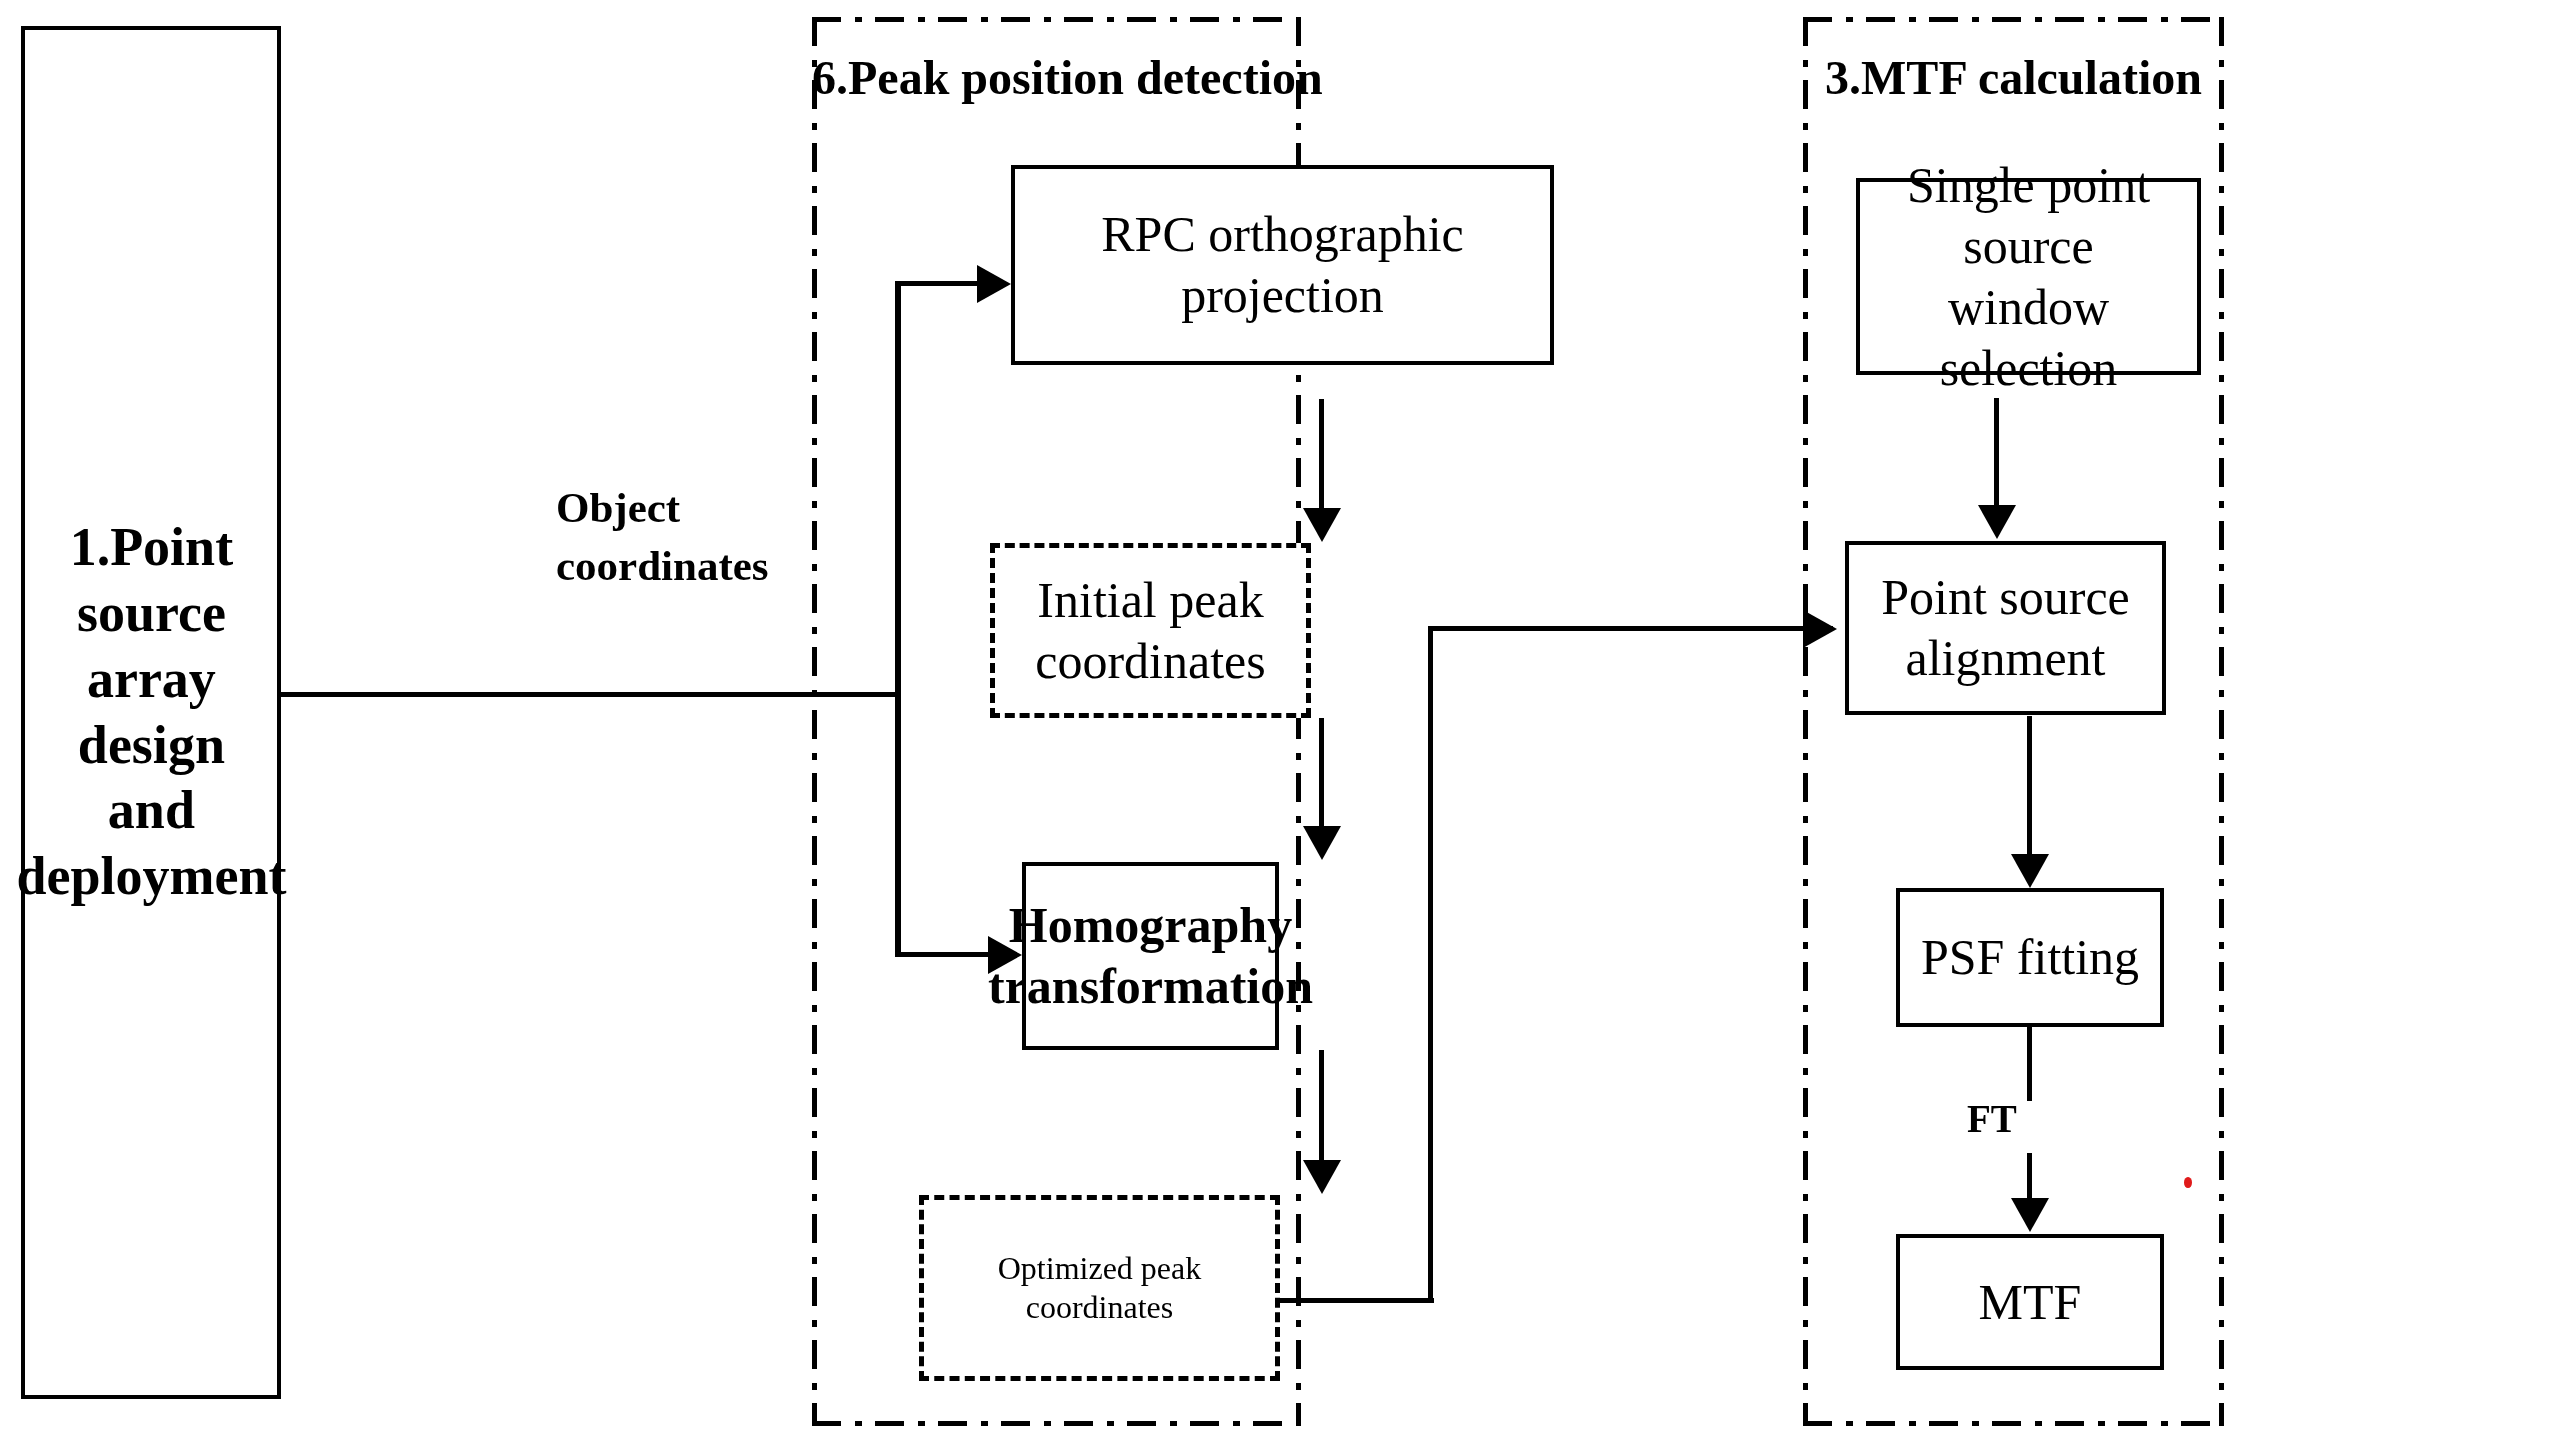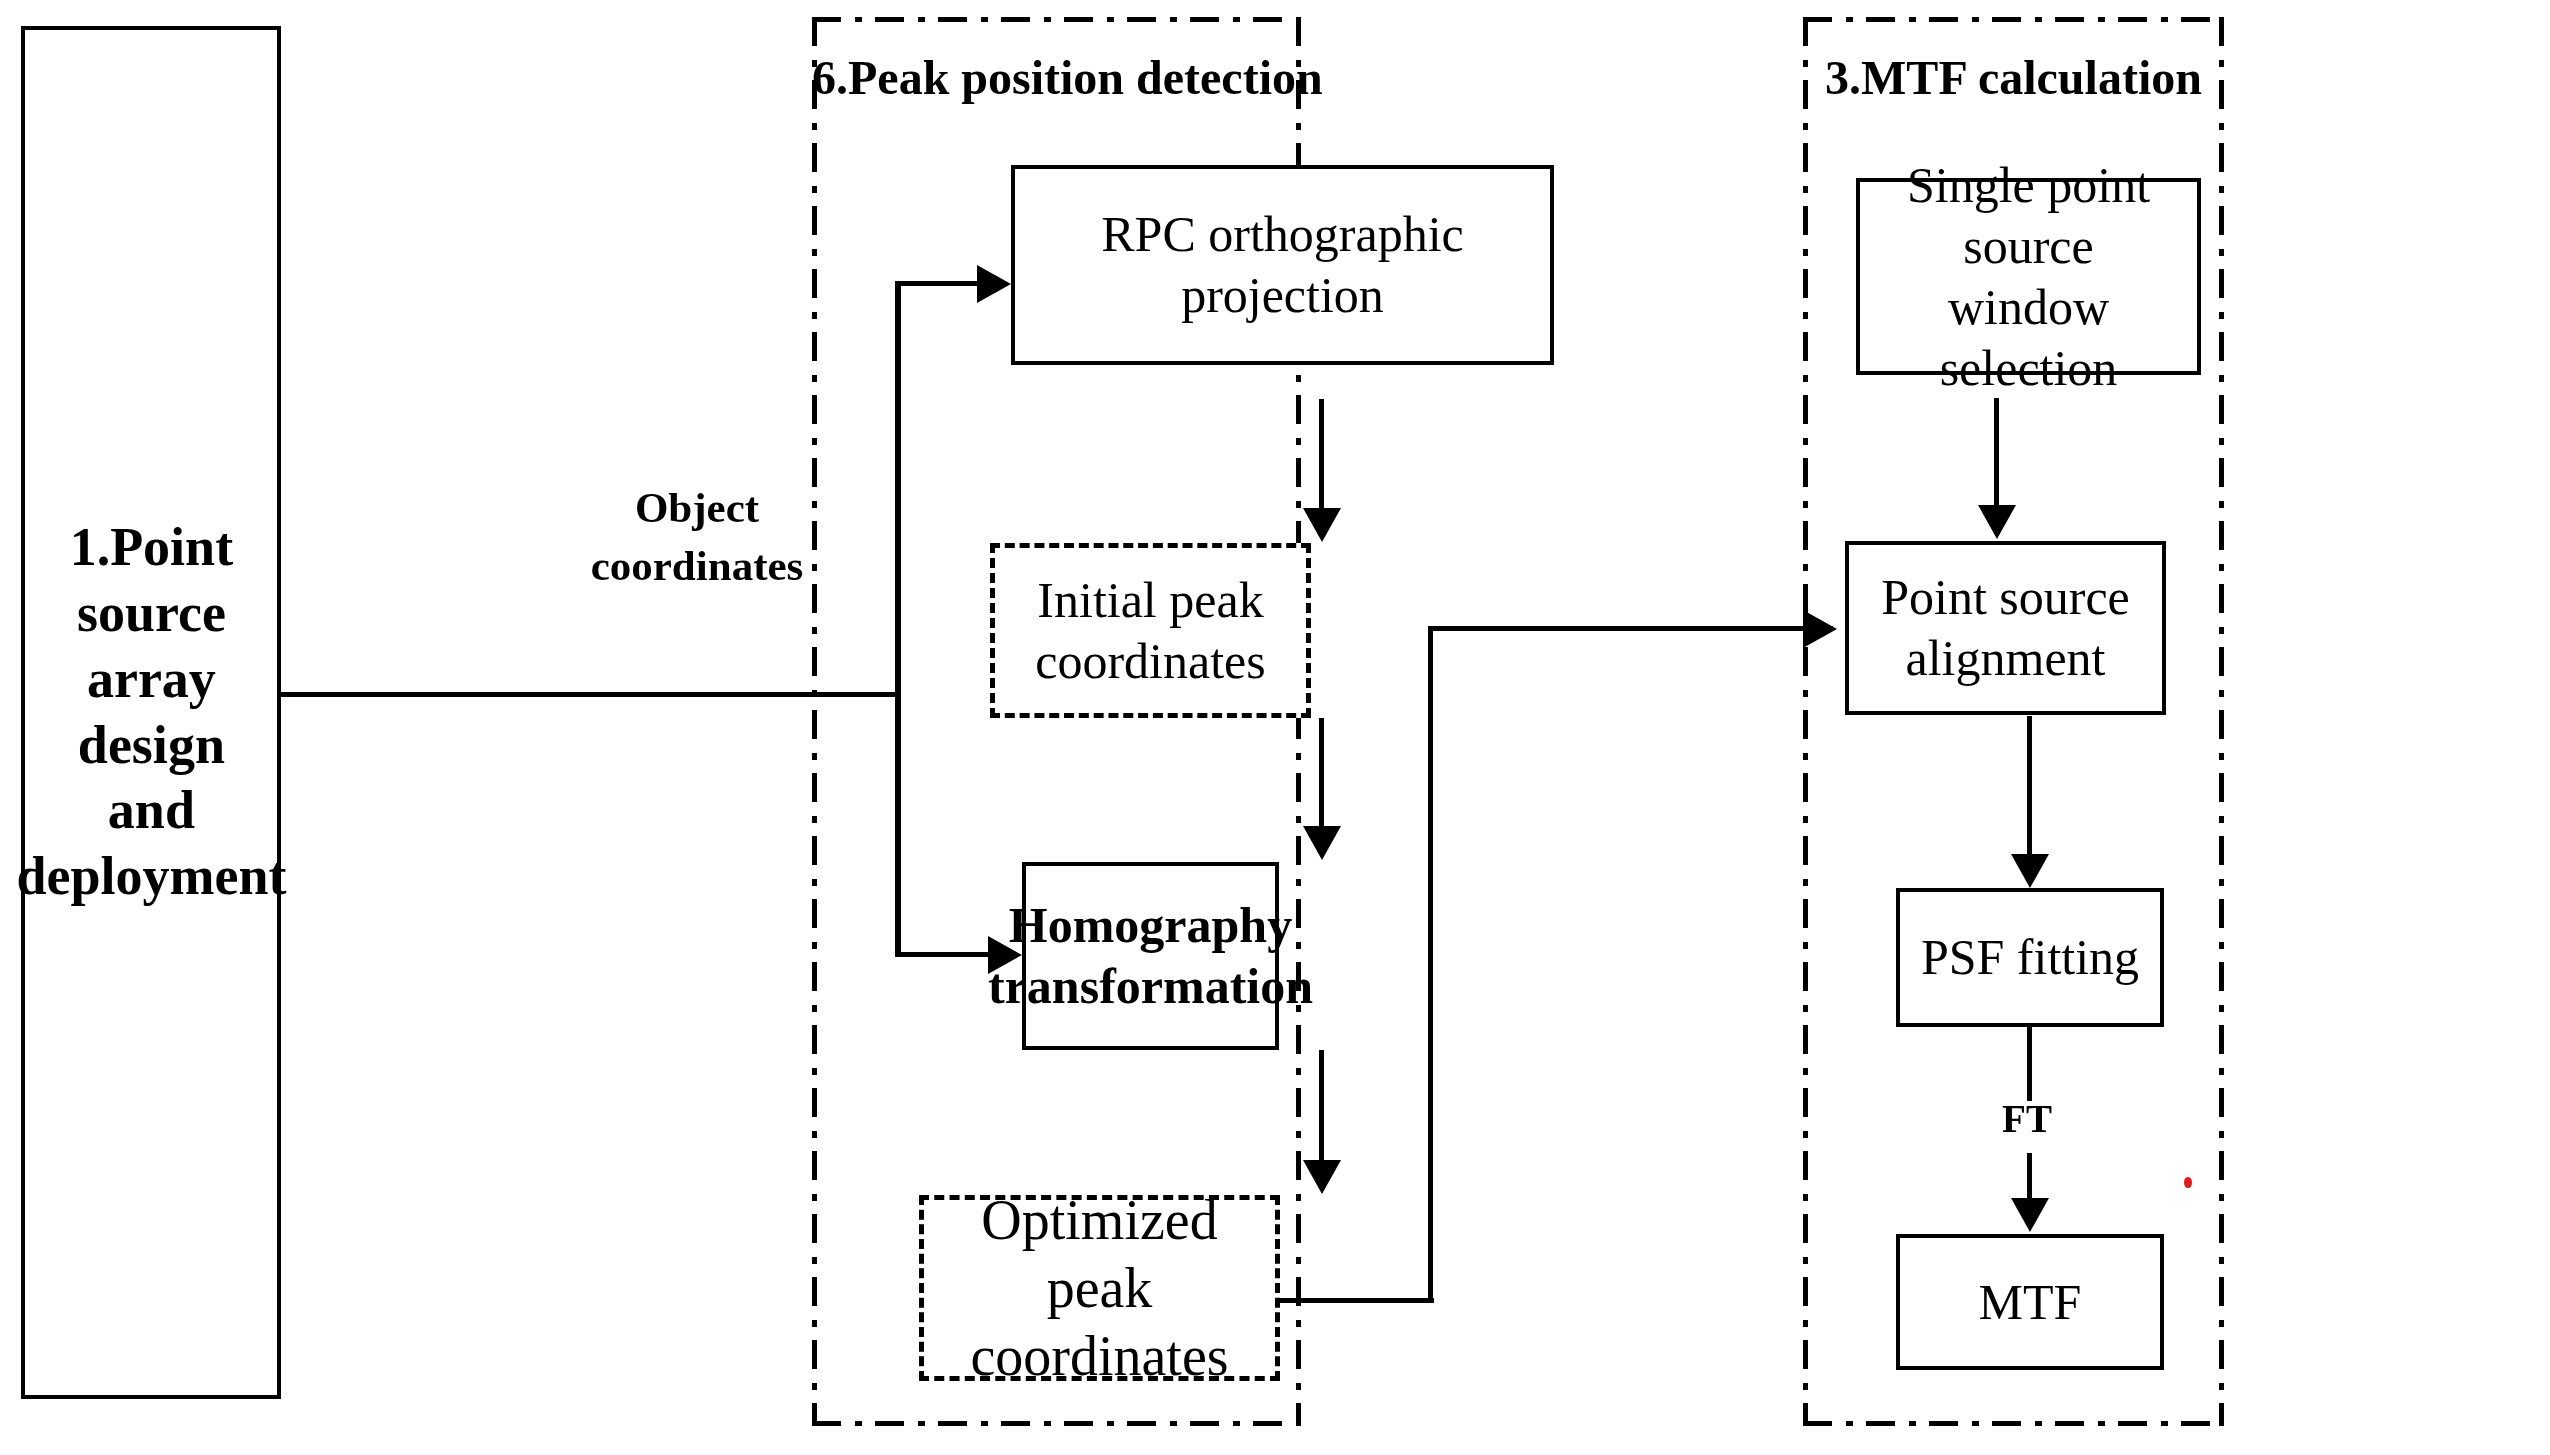--- a/index.html
+++ b/index.html
@@ -38,21 +38,21 @@
     position:absolute;
     font-weight:bold;
     color:#000;
     white-space:nowrap;
     text-align:center;
   }
   .edge-label{
     position:absolute;
     font-weight:bold;
     color:#000;
-    text-align:center;
+    text-align:left;
     line-height:1.35;
   }
   .hline{position:absolute;background:#000;height:5.1px;}
   .vline{position:absolute;background:#000;width:5.1px;}
   .arrow-down{
     position:absolute;
     width:0;height:0;
     border-left:19px solid transparent;
     border-right:19px solid transparent;
     border-top:34px solid #000;
@@ -99,21 +99,21 @@
     </div>
   </div>
 
   <div class="node bold" style="left:1022px;top:862px;width:257px;height:188px;font-size:50px;">
     <div>
       <div>Homography</div>
       <div>transformation</div>
     </div>
   </div>
 
-  <div class="node dashed" style="left:919px;top:1195px;width:361px;height:186px;font-size:56px;">
+  <div class="node dashed" style="left:919px;top:1195px;width:361px;height:186px;font-size:32px;">
     <div>
       <div>Optimized peak</div>
       <div>coordinates</div>
     </div>
   </div>
 
   <div class="node" style="left:1856px;top:178px;width:345px;height:197px;font-size:50px;">
     <div>
       <div>Single point source</div>
       <div>window selection</div>

